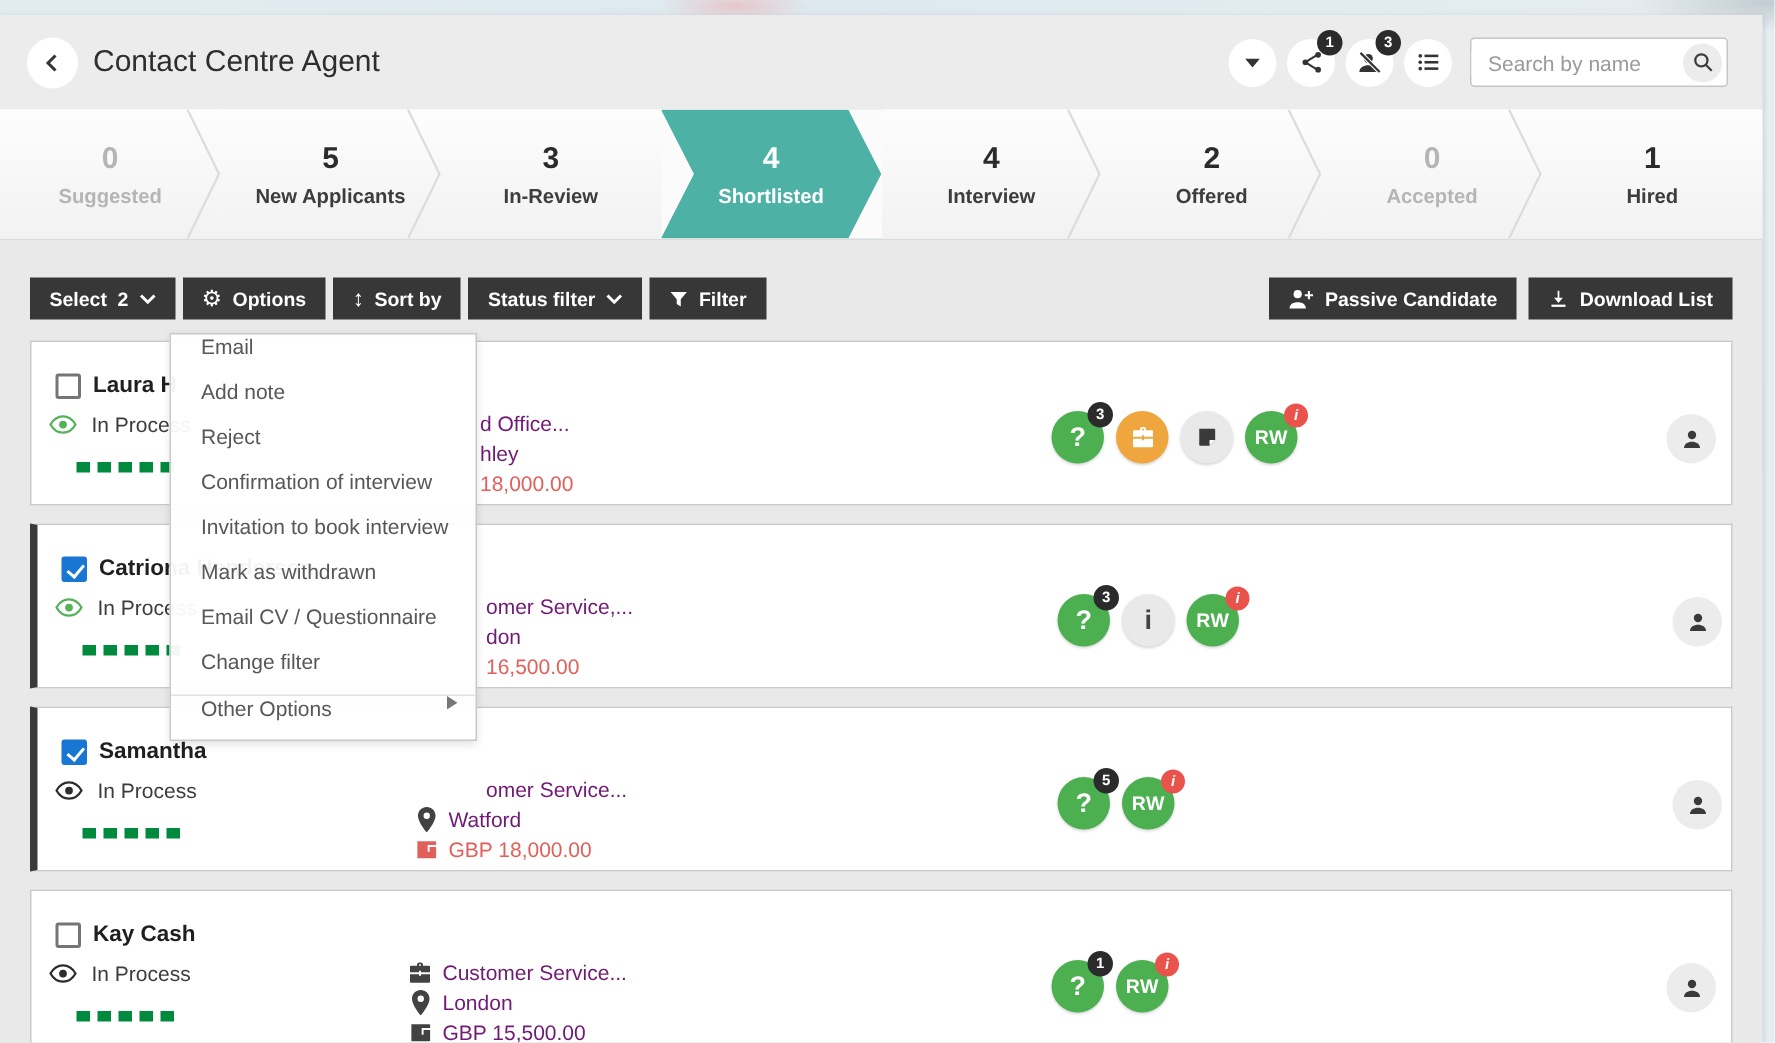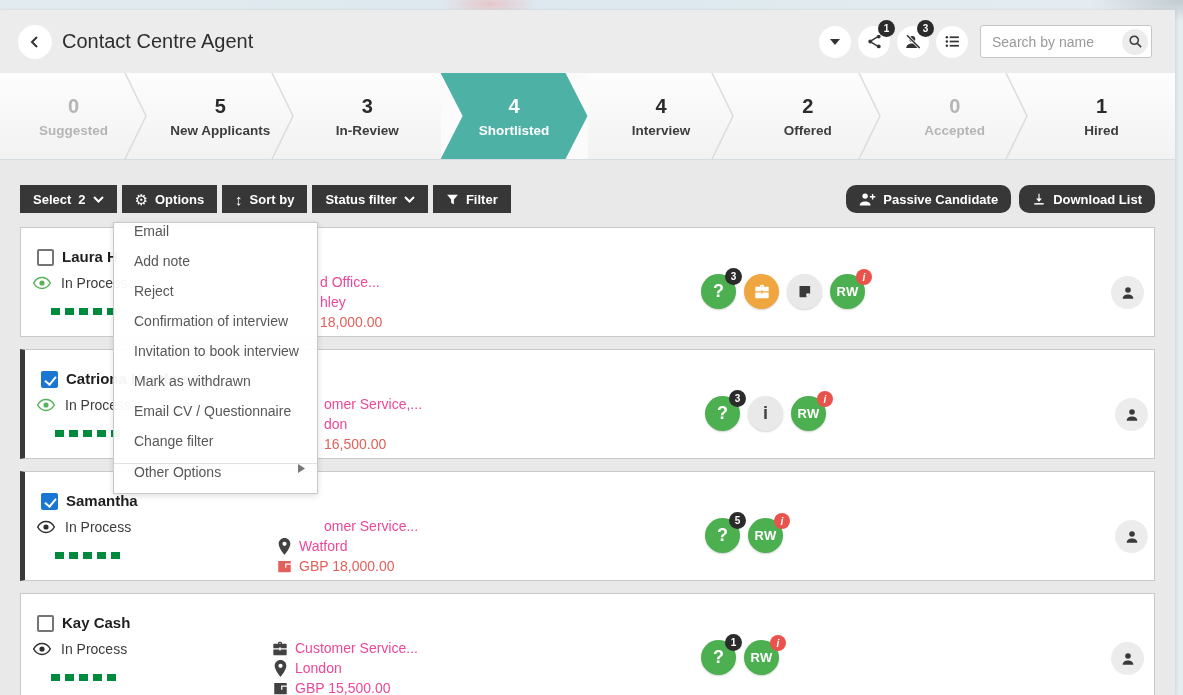--- a/index.html
+++ b/index.html
@@ -48,42 +48,42 @@
   .stage.active .count, .stage.active .label { color:#fff; }
   .stage .sep { position:absolute; right:0; top:0; height:100%; width:23px; z-index:2; }
 
   
   .toolbar { display:flex; align-items:center; margin:25px 20px 0 20px; height:28px; }
   .tbtn { background:#373737; color:#fff; border:none; cursor:pointer; height:28px;
     padding:0 13px; margin-right:5px; font-size:13px; font-weight:bold;
     font-family:"Liberation Sans", sans-serif; display:inline-flex; align-items:center; gap:7px; }
   .tbtn .glyph { font-size:15px; line-height:1; font-weight:normal; }
   .tb-right { margin-left:auto; display:flex; }
-  .tb-right .tbtn { margin-right:0; margin-left:8px;border-radius:10px; }
+  .tb-right .tbtn { margin-right:0; margin-left:8px; }
 
   
   .rows { margin:14px 20px 0 20px; }
   .row { position:relative; background:#fff; border:1px solid #c9c9c9; height:110px;
     margin-bottom:12px; }
   .row.selected { border-left:5px solid #3a3a3a; }
   .cb { position:absolute; left:16px; top:21px; width:17px; height:17px; border:2px solid #757575;
     border-radius:2px; background:#fff; cursor:pointer; }
   .cb.checked { background:var(--cbblue); border-color:var(--cbblue); }
   .cb.checked::after { content:""; position:absolute; left:4px; top:1px; width:5px; height:9px;
     border:solid #fff; border-width:0 2px 2px 0; transform:rotate(40deg); }
   .name { position:absolute; left:41px; top:20px; font-size:15px; font-weight:bold;
     color:#1f1f1f; cursor:pointer; white-space:nowrap; }
   .status-line { position:absolute; left:11px; top:47px; display:flex; align-items:center;
     gap:9px; font-size:14px; color:#3c3c3c; }
   .eye { display:flex; } .eye.green { color:#56b25a; } .eye.dark { color:#2d2d2d; }
   .dots { position:absolute; left:30px; top:80px; display:flex; gap:5px; }
   .dots span { width:9px; height:7px; background:var(--dotgreen); display:block; }
   .mid { position:absolute; left:251px; top:44px; }
   .mline { display:flex; align-items:center; gap:7px; height:20px; font-size:14px;
-    color:#ec4899; white-space:nowrap; }
+    color:#701a75; white-space:nowrap; }
   .mline .mic { display:flex; color:#424242; width:16px; justify-content:center; }
   .mline.red { color:var(--salred); } .mline.red .mic { color:var(--salred); }
   .mline.covered { padding-left:48px; }
   .badges { position:absolute; left:680px; top:46px; display:flex; gap:8px; }
   .bcircle { position:relative; width:35px; height:35px; border-radius:50%; cursor:pointer;
     display:flex; align-items:center; justify-content:center;
     color:#fff; font-weight:bold; box-shadow:0 1px 2px rgba(0,0,0,.18); }
   .bcircle.green { background:var(--green); } .bcircle.orange { background:var(--orange); }
   .bcircle.gray { background:#e9e9e9; color:#444; }
   .bcircle .g-q { font-size:18px; } .bcircle .g-t { font-size:13px; letter-spacing:.3px; }

